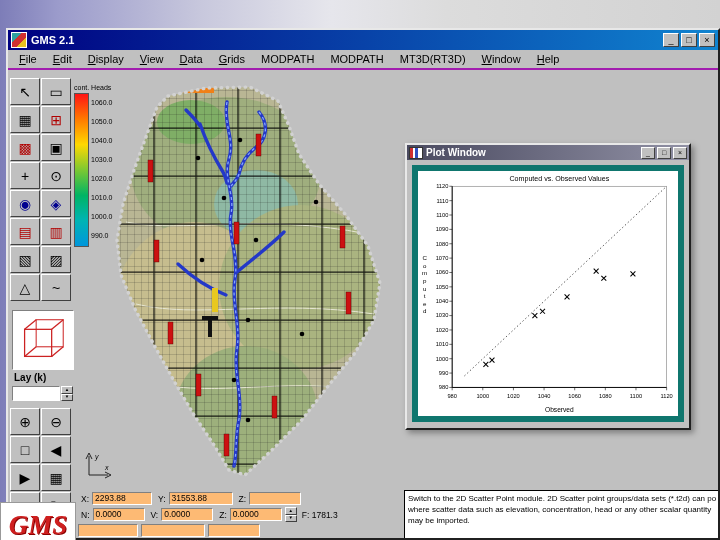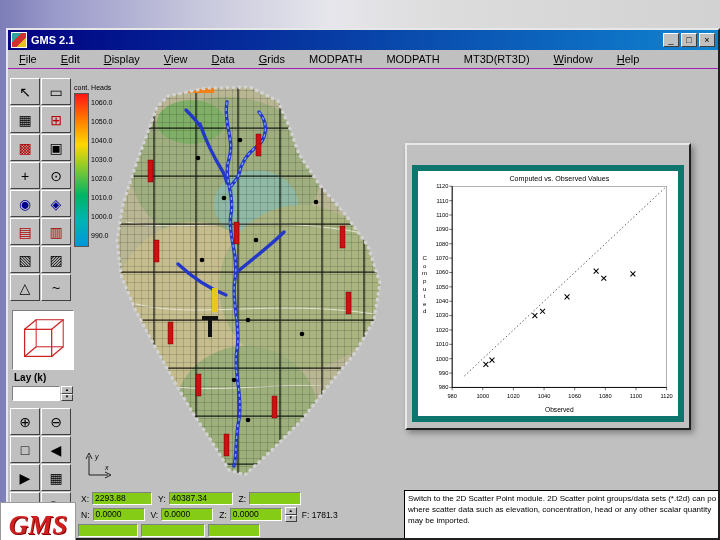--- a/index.html
+++ b/index.html
@@ -8,22 +8,22 @@
     font-family:"Liberation Sans",sans-serif;color:#000;}
   button{font-family:"Liberation Sans",sans-serif;cursor:default;}
   
   #gms-window{position:absolute;left:6px;top:28px;width:714px;height:512px;background:#c0c0c0;
     border:2px solid;border-color:#e8e8e8 #202020 #202020 #e8e8e8;box-sizing:border-box;}
   .titlebar{height:20px;background:linear-gradient(90deg,#000080,#1084d0);display:flex;align-items:center;gap:4px;padding:0 3px;}
   .title-text{color:#fff;font-weight:bold;font-size:11px;white-space:nowrap;}
   .win-controls{margin-left:auto;display:flex;gap:2px;}
   .wbtn{width:16px;height:14px;font-size:9px;line-height:10px;padding:0;background:#c0c0c0;
     border:1px solid;border-color:#fff #404040 #404040 #fff;}
-  .menubar{height:18px;background:#c0c0c0;border-bottom:1px solid #a21caf;display:flex;align-items:center;
-    font-size:11px;padding-left:4px;gap:10px;}
+  .menubar{height:18px;background:#c0c0c0;border-bottom:3px solid #a21caf;display:flex;align-items:center;
+    font-size:11px;padding-left:4px;gap:2px;}
   .menu-item{padding:1px 7px;white-space:nowrap;}
   .client{position:absolute;top:40px;left:0;right:0;bottom:0;background:#c0c0c0;overflow:hidden;}
   
   .palette{position:absolute;width:64px;display:flex;flex-wrap:wrap;gap:1px;}
   #tools-top{left:2px;top:8px;}
   #tools-bottom{left:2px;top:338px;}
   .tool{width:30px;height:27px;padding:0;background:#c0c0c0;border:1px solid;border-color:#fff #404040 #404040 #fff;
     display:flex;align-items:center;justify-content:center;font-size:14px;}
   #cube-box{position:absolute;left:4px;top:240px;width:60px;height:58px;background:#fff;
     border:1px solid;border-color:#808080 #fff #fff #808080;}
@@ -47,21 +47,21 @@
   .ptitle{height:15px;background:linear-gradient(90deg,#4a4a60,#9090a4);display:flex;align-items:center;gap:3px;padding:0 2px;}
   .ptitle .title-text{font-size:10px;}
   .pbtn{width:14px;height:12px;font-size:7px;line-height:8px;padding:0;background:#c0c0c0;border:1px solid;border-color:#fff #404040 #404040 #fff;}
   .pcanvas{position:absolute;left:5px;top:20px;right:5px;bottom:6px;background:#fff;border:6px solid #0f766e;}
   #chart{width:100%;height:100%;}
   #chart text{font-family:"Liberation Sans",sans-serif;}
   
   #statusbar{position:absolute;left:70px;top:421px;width:326px;height:50px;overflow:hidden;}
   .srow{display:flex;align-items:center;gap:3px;height:15px;margin-bottom:1px;font-size:8.5px;}
   .sl{margin-left:3px;white-space:nowrap;}
-  .sf{display:inline-block;height:11px;background:#84cc16;border:1px solid;border-color:#808080 #fff #fff #808080;
+  .sf{display:inline-block;height:11px;background:#fdba74;border:1px solid;border-color:#808080 #fff #fff #808080;
     font-size:8.5px;line-height:11px;padding:0 2px;overflow:hidden;white-space:nowrap;}
   .stail{white-space:nowrap;margin-left:2px;}
   #help-box{position:absolute;left:396px;top:420px;width:322px;height:46px;background:#fff;border:1px solid #000;
     padding:2px 3px;font-size:8px;line-height:1.4;overflow:hidden;}
   
   #gms-logo{position:absolute;left:0px;top:502px;width:74px;height:44px;background:#fff;
     border:1px solid #999;display:flex;align-items:center;justify-content:center;z-index:20;
     font-family:"Liberation Serif",serif;font-weight:bold;font-style:italic;font-size:27px;color:#cf1f1f;
     text-shadow:1px 1px 0 #8a0000;}
   .app-icon{width:14px;height:14px;display:inline-block;background:linear-gradient(135deg,#30a0a0 0 33%,#d03030 33% 66%,#e8c020 66%);border:1px solid #fff;}
@@ -312,20 +312,29 @@
           <line x1="7" y1="27" x2="7" y2="8"></line>
             <path d="M4 11 L7 5 L10 11"></path>
           <line x1="7" y1="27" x2="26" y2="27"></line>
             <path d="M23 24 L29 27 L23 30"></path>
         </g>
         <text x="13" y="11" font-size="7" font-style="italic">y</text>
         <text x="23" y="22" font-size="7" font-style="italic">x</text>
       </svg>
 
       <div id="plot-window">
+        <div class="ptitle">
+          <span class="plot-icon"></span>
+          <span class="title-text">Plot Window</span>
+          <span class="win-controls">
+            <button class="pbtn">_</button>
+            <button class="pbtn">□</button>
+            <button class="pbtn">×</button>
+          </span>
+        </div>
         <div class="pcanvas">
           <svg id="chart" viewBox="0 0 274 258">
               <rect x="36" y="16" width="226" height="212" fill="#fff" stroke="#777" stroke-width="0.6"></rect>
               <text x="149" y="10" font-size="7.5" text-anchor="middle">Computed vs. Observed Values</text>
               <line x1="33" y1="228" x2="36" y2="228" stroke="#000" stroke-width="0.6"></line>
               <text x="32" y="230" font-size="6" text-anchor="end">980</text>
               <line x1="33" y1="212.85714285714286" x2="36" y2="212.85714285714286" stroke="#000" stroke-width="0.6"></line>
               <text x="32" y="214.85714285714286" font-size="6" text-anchor="end">990</text>
               <line x1="33" y1="197.71428571428572" x2="36" y2="197.71428571428572" stroke="#000" stroke-width="0.6"></line>
               <text x="32" y="199.71428571428572" font-size="6" text-anchor="end">1000</text>
@@ -391,21 +400,21 @@
               <line x1="36" y1="228" x2="262" y2="228" stroke="#000" stroke-width="1"></line>
             </svg>
         </div>
       </div>
 
       <div id="statusbar">
         <div class="srow">
             <span class="sl">X:</span>
             <span class="sf" style="width: 54px;">2293.88</span>
             <span class="sl">Y:</span>
-            <span class="sf" style="width: 58px;">40387.34</span>
+            <span class="sf" style="width: 58px;">31553.88</span>
             <span class="sl">Z:</span>
             <span class="sf" style="width: 46px;"></span>
           </div>
         <div class="srow">
             <span class="sl">N:</span>
             <span class="sf" style="width: 46px;">0.0000</span>
             <span class="sl">V:</span>
             <span class="sf" style="width: 46px;">0.0000</span>
             <span class="sl">Z:</span>
             <span class="sf" style="width: 46px;">0.0000</span>

